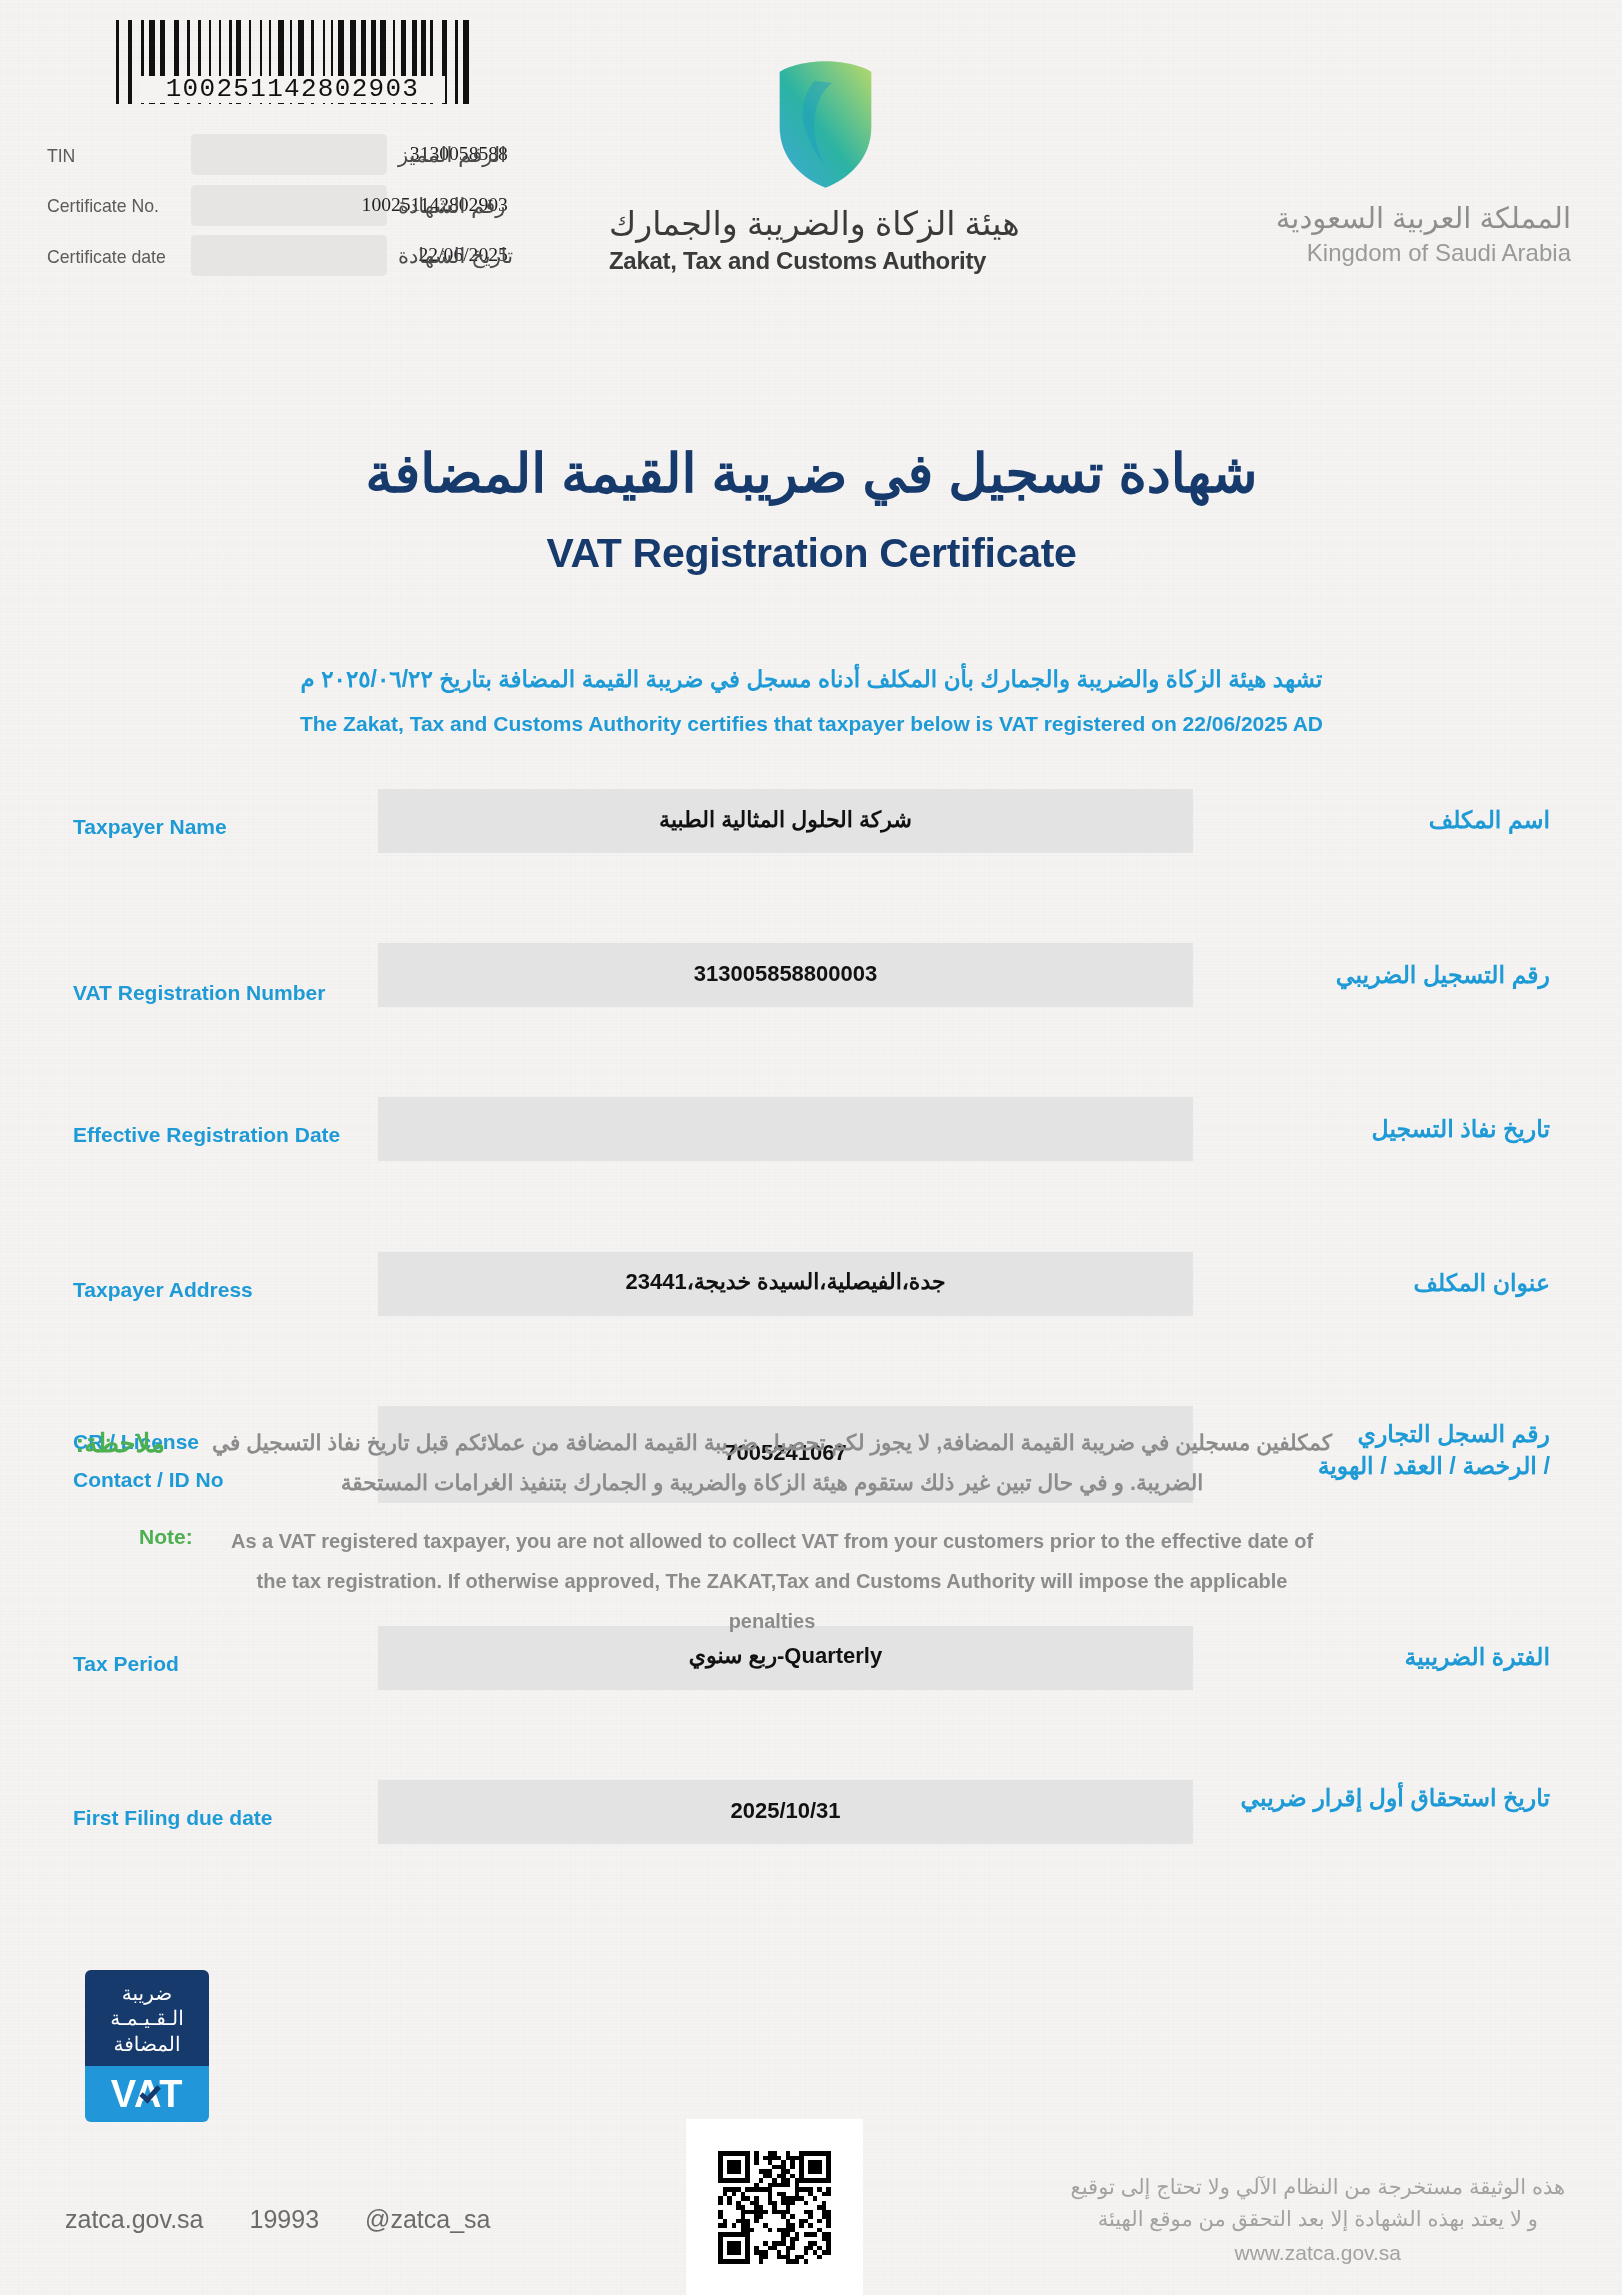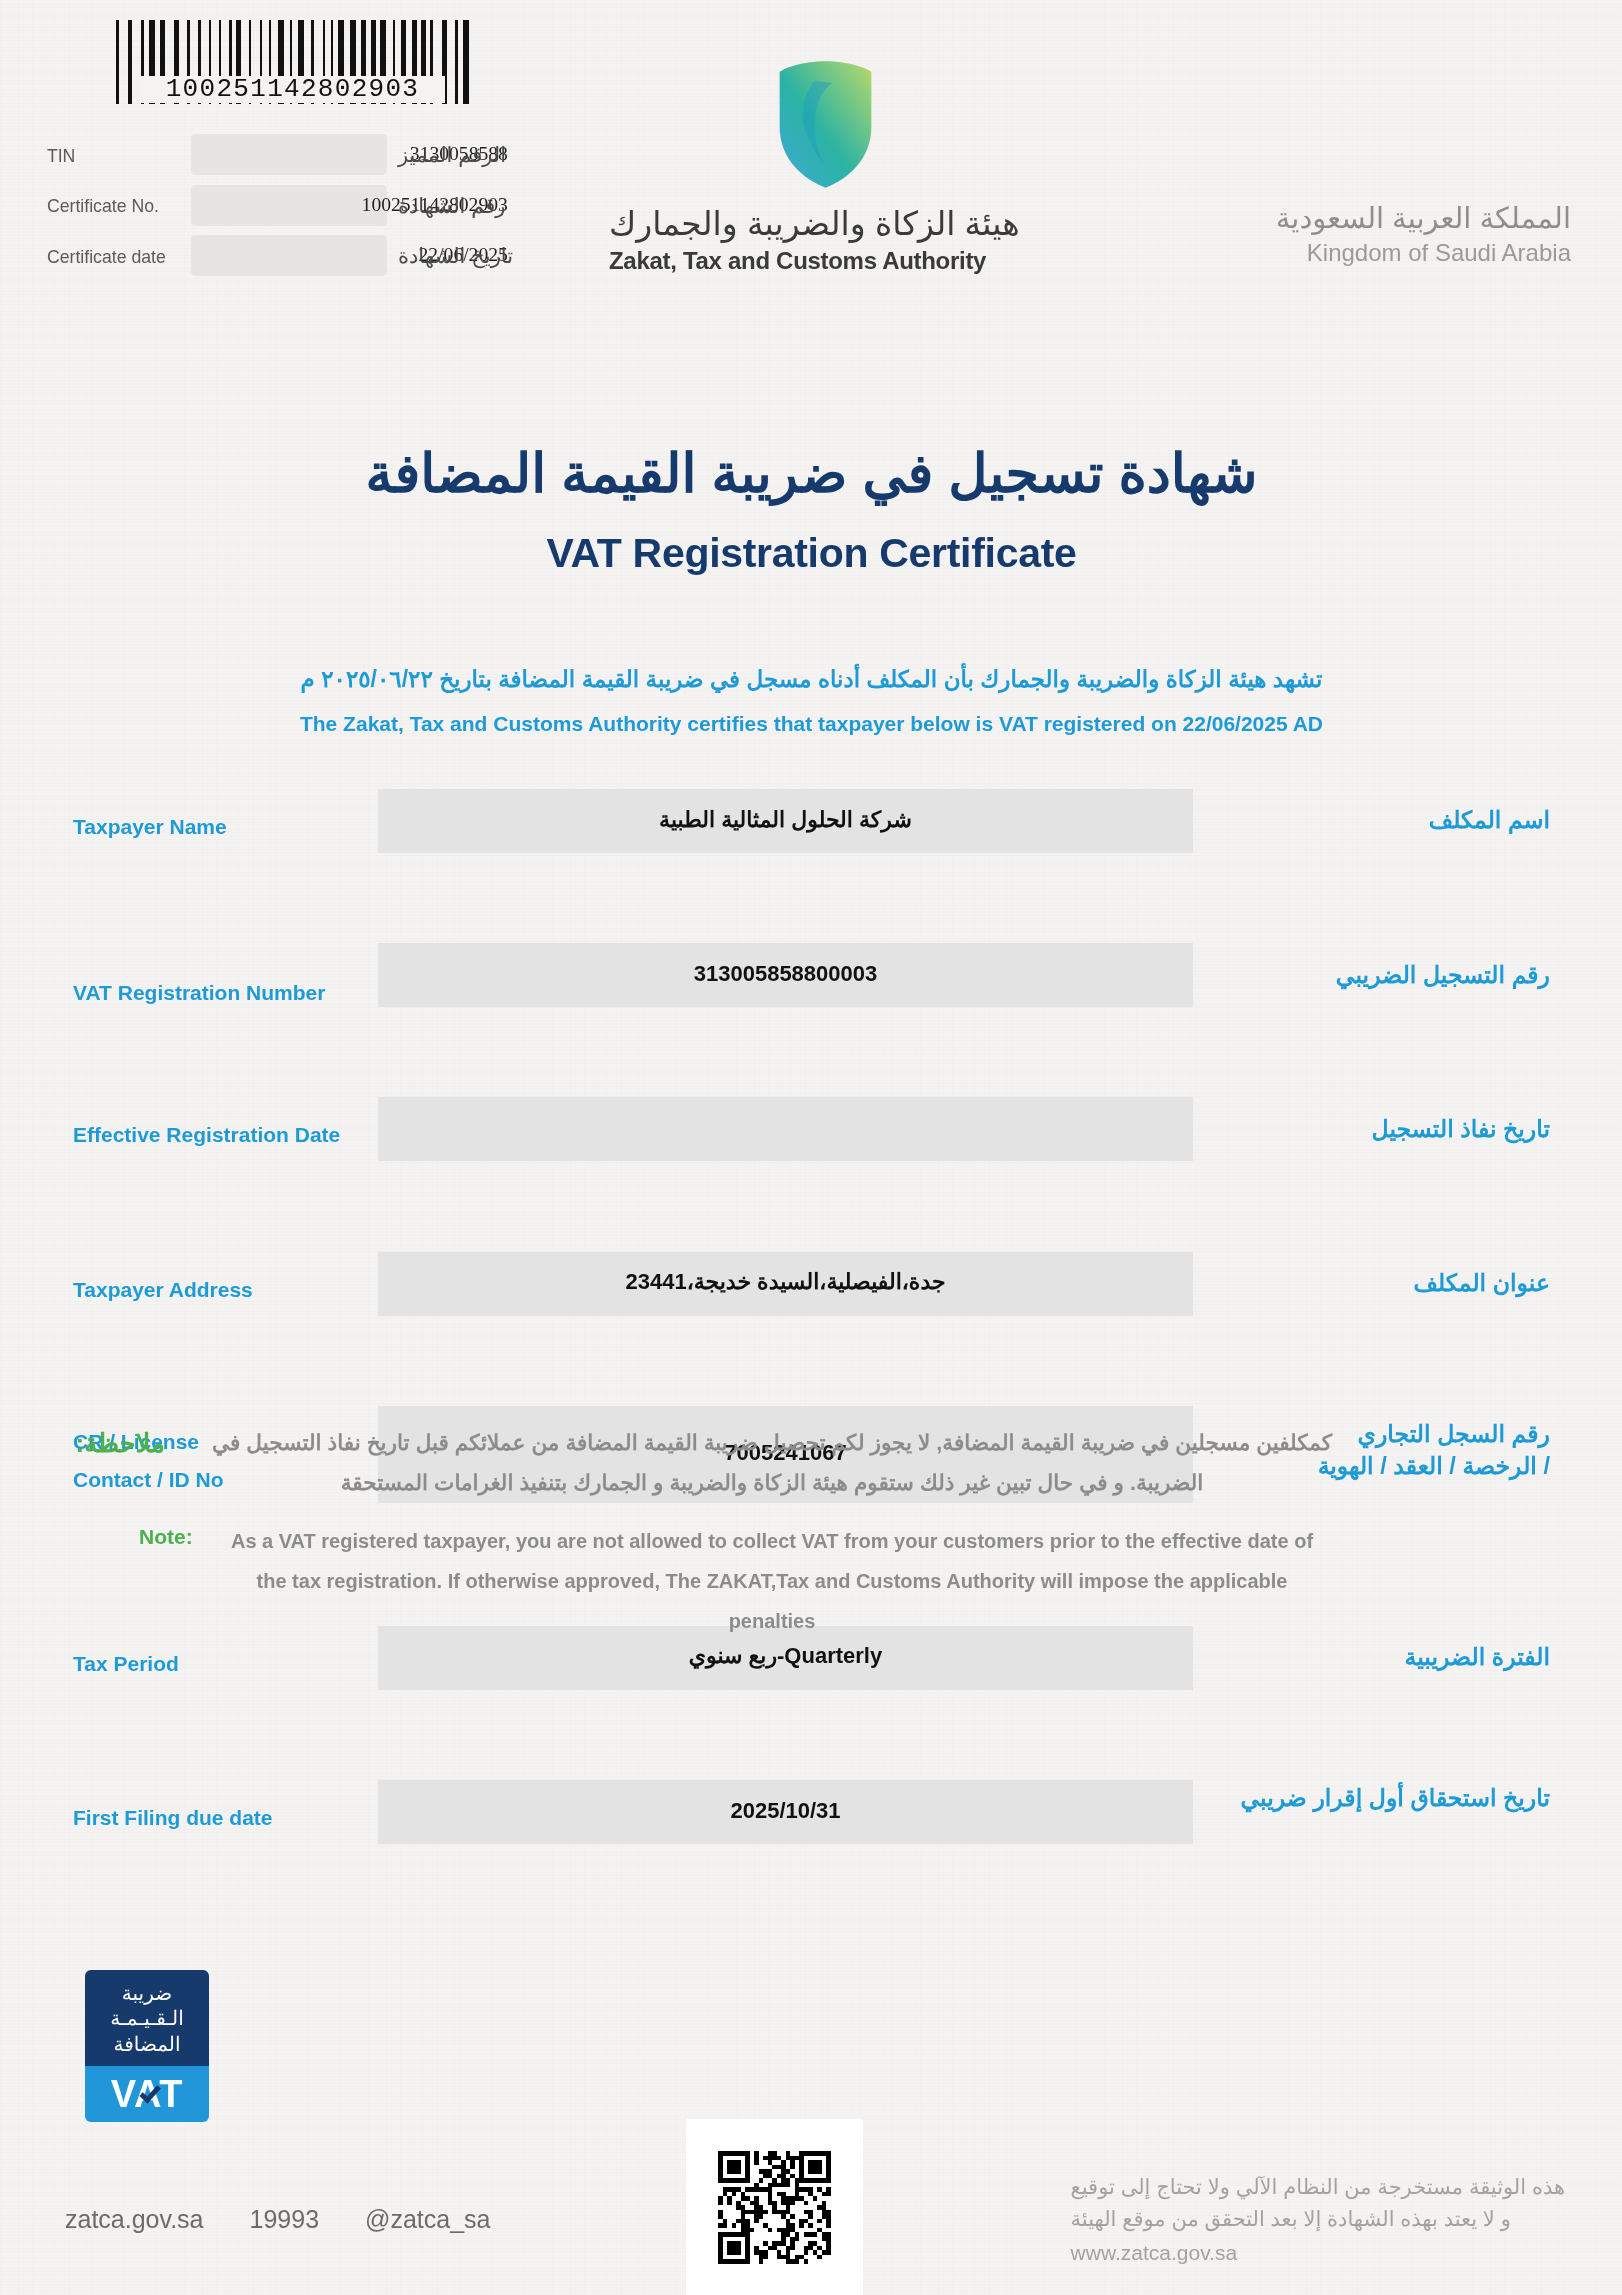--- a/index.html
+++ b/index.html
@@ -150,21 +150,21 @@
   .footer-left { position: absolute; left: 65px; top: 2205px; display: flex; gap: 46px; align-items: baseline; }
   .footer-left span { font-size: 25px; color: #6b6b6b; }
 
   .qr-panel {
     position: absolute; left: 686px; top: 2119px;
     width: 177px; height: 177px; background: #fff;
     display: flex; align-items: center; justify-content: center;
   }
   .qr { width: 113px; height: 113px; display: block; }
 
-  .footer-right { position: absolute; right: 58px; top: 2171px; text-align: left; }
+  .footer-right { position: absolute; right: 58px; top: 2171px; text-align: center; }
   .footer-right div { font-size: 21px; color: #a2a2a2; direction: rtl; line-height: 1.5; }
   .footer-right .url { font-size: 21px; color: #a2a2a2; direction: ltr; margin-top: 2.6px; }
 </style>
 </head>
 <body>
 
 <div class="page">
 
   <div class="barcode-block">
     <div class="barcode" id="barcode">

